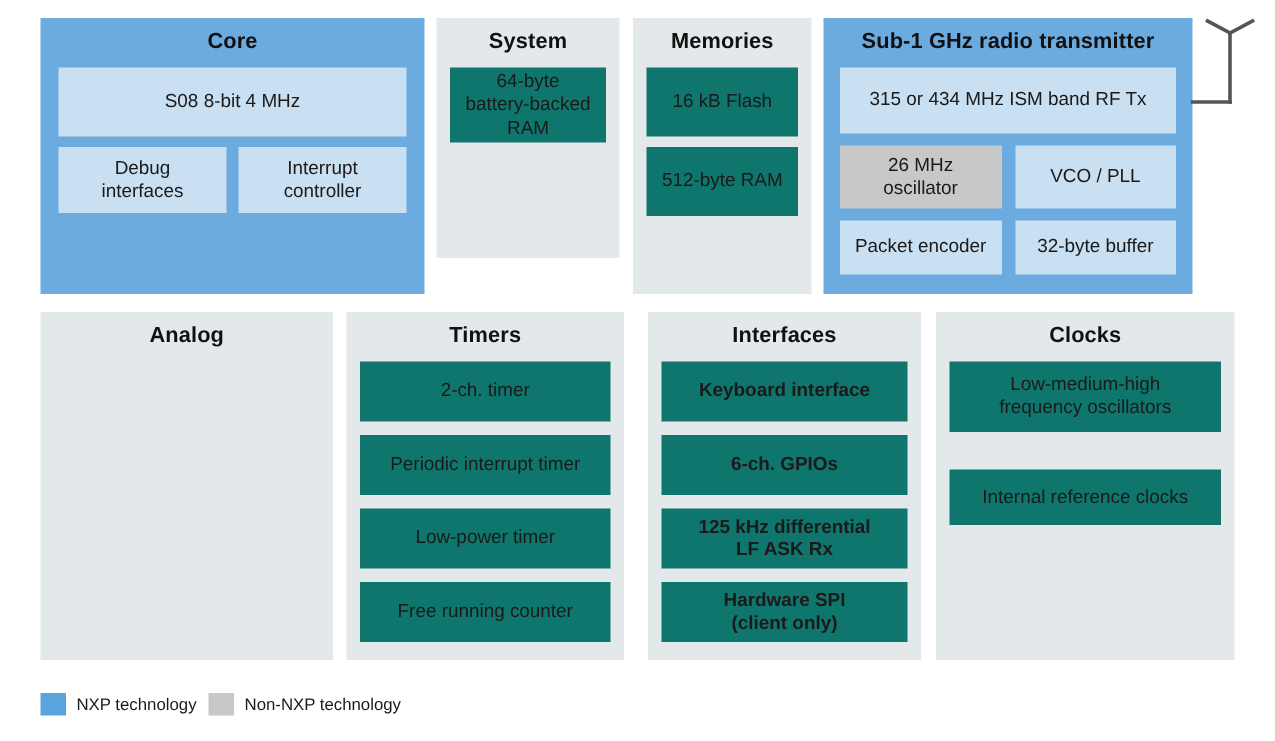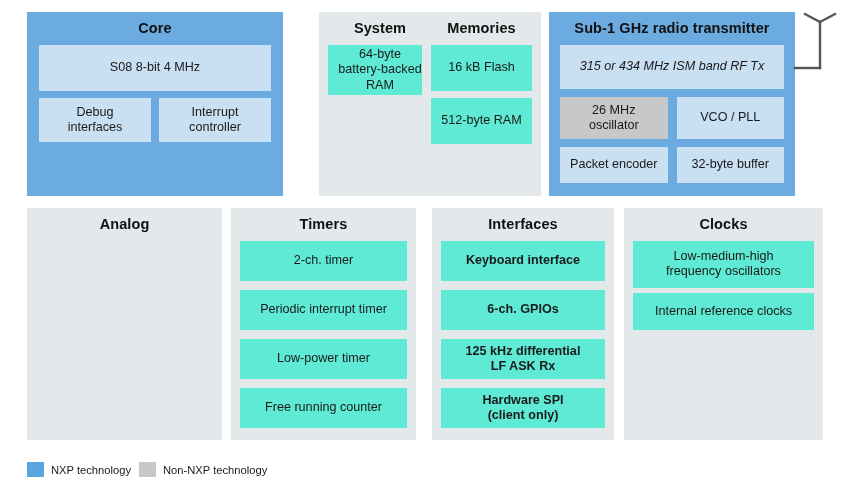--- a/index.html
+++ b/index.html
@@ -56,21 +56,21 @@
     display: flex;
     align-items: center;
     justify-content: center;
     text-align: center;
     font-size: 12.6px;
     line-height: 1.22;
     color: #1a1a1a;
     padding: 4px 5px;
   }
   .block.light   { background: #c9dff2; }
-  .block.medium  { background: #5eead4; }
+  .block.medium  { background: #0f766e; }
   .block.nonnxp  { background: #c6c8ca; }
   .block.inner   { background: #cfe2f3; }
 
   
   .group {
     background: #6cabdf;
     box-sizing: border-box;
     display: flex;
     flex-direction: column;
     padding: 5px 8px 8px 8px;
@@ -128,41 +128,41 @@
       <div class="block light" style="height:46px;">S08 8-bit 4 MHz</div>
       <div class="panel-body row2" style="padding:0;">
         <div class="block light" style="flex:1; height:44px; white-space:pre-line;">Debug
 interfaces</div>
         <div class="block light" style="flex:1; height:44px; white-space:pre-line;">Interrupt
 controller</div>
       </div>
     </div>
   </div>
 
-  <div class="panel grey" style="left:291px; top:12px; width:122px; height:184px;margin-left:28px;">
+  <div class="panel grey" style="left:291px; top:12px; width:122px; height:160px;">
     <div class="panel-title">System</div>
     <div class="panel-body">
       <div class="block medium" style="height:50px; white-space:pre-line;">64-byte
 battery-backed
 RAM</div>
     </div>
   </div>
 
   <div class="panel grey" style="left:422px; top:12px; width:119px; height:184px;">
     <div class="panel-title">Memories</div>
     <div class="panel-body">
       <div class="block medium" style="height:46px;">16 kB Flash</div>
       <div class="block medium" style="height:46px;">512-byte RAM</div>
     </div>
   </div>
 
   <div class="panel blue" style="left:549px; top:12px; width:246px; height:184px;">
     <div class="panel-title">Sub-1 GHz radio transmitter</div>
     <div class="panel-body" style="padding:0 11px; gap:8px;">
-      <div class="block light" style="height:44px;font-style:italic;">315 or 434 MHz ISM band RF Tx</div>
+      <div class="block light" style="height:44px;">315 or 434 MHz ISM band RF Tx</div>
       <div class="panel-body row2" style="padding:0; gap:9px;">
         <div class="block nonnxp" style="flex:1; height:42px; white-space:pre-line;">26 MHz
 oscillator</div>
         <div class="block light" style="flex:1; height:42px; white-space:pre-line;">VCO / PLL</div>
       </div>
       <div class="panel-body row2" style="padding:0; gap:9px;">
         <div class="block light" style="flex:1; height:36px; white-space:pre-line;">Packet encoder</div>
         <div class="block light" style="flex:1; height:36px; white-space:pre-line;">32-byte buffer</div>
       </div>
     </div>
@@ -198,21 +198,21 @@
       <div class="block medium" style="height:40px;">6-ch. GPIOs</div>
       <div class="block medium" style="height:40px; white-space:pre-line;">125 kHz differential
 LF ASK Rx</div>
       <div class="block medium" style="height:40px; white-space:pre-line;">Hardware SPI
 (client only)</div>
     </div>
   </div>
 
   <div class="panel grey" style="left:624px; top:208px; width:199px; height:232px;">
     <div class="panel-title">Clocks</div>
-    <div class="panel-body" style="gap:5px;">
+    <div class="panel-body" style="gap:25px;">
       <div class="block medium" style="height:47px; white-space:pre-line;">Low-medium-high
 frequency oscillators</div>
       <div class="block medium" style="height:37px;">Internal reference clocks</div>
     </div>
   </div>
 
   <div class="legend">
     <div class="legend-item">
       <span class="swatch nxp"></span>
       <span>NXP technology</span>

